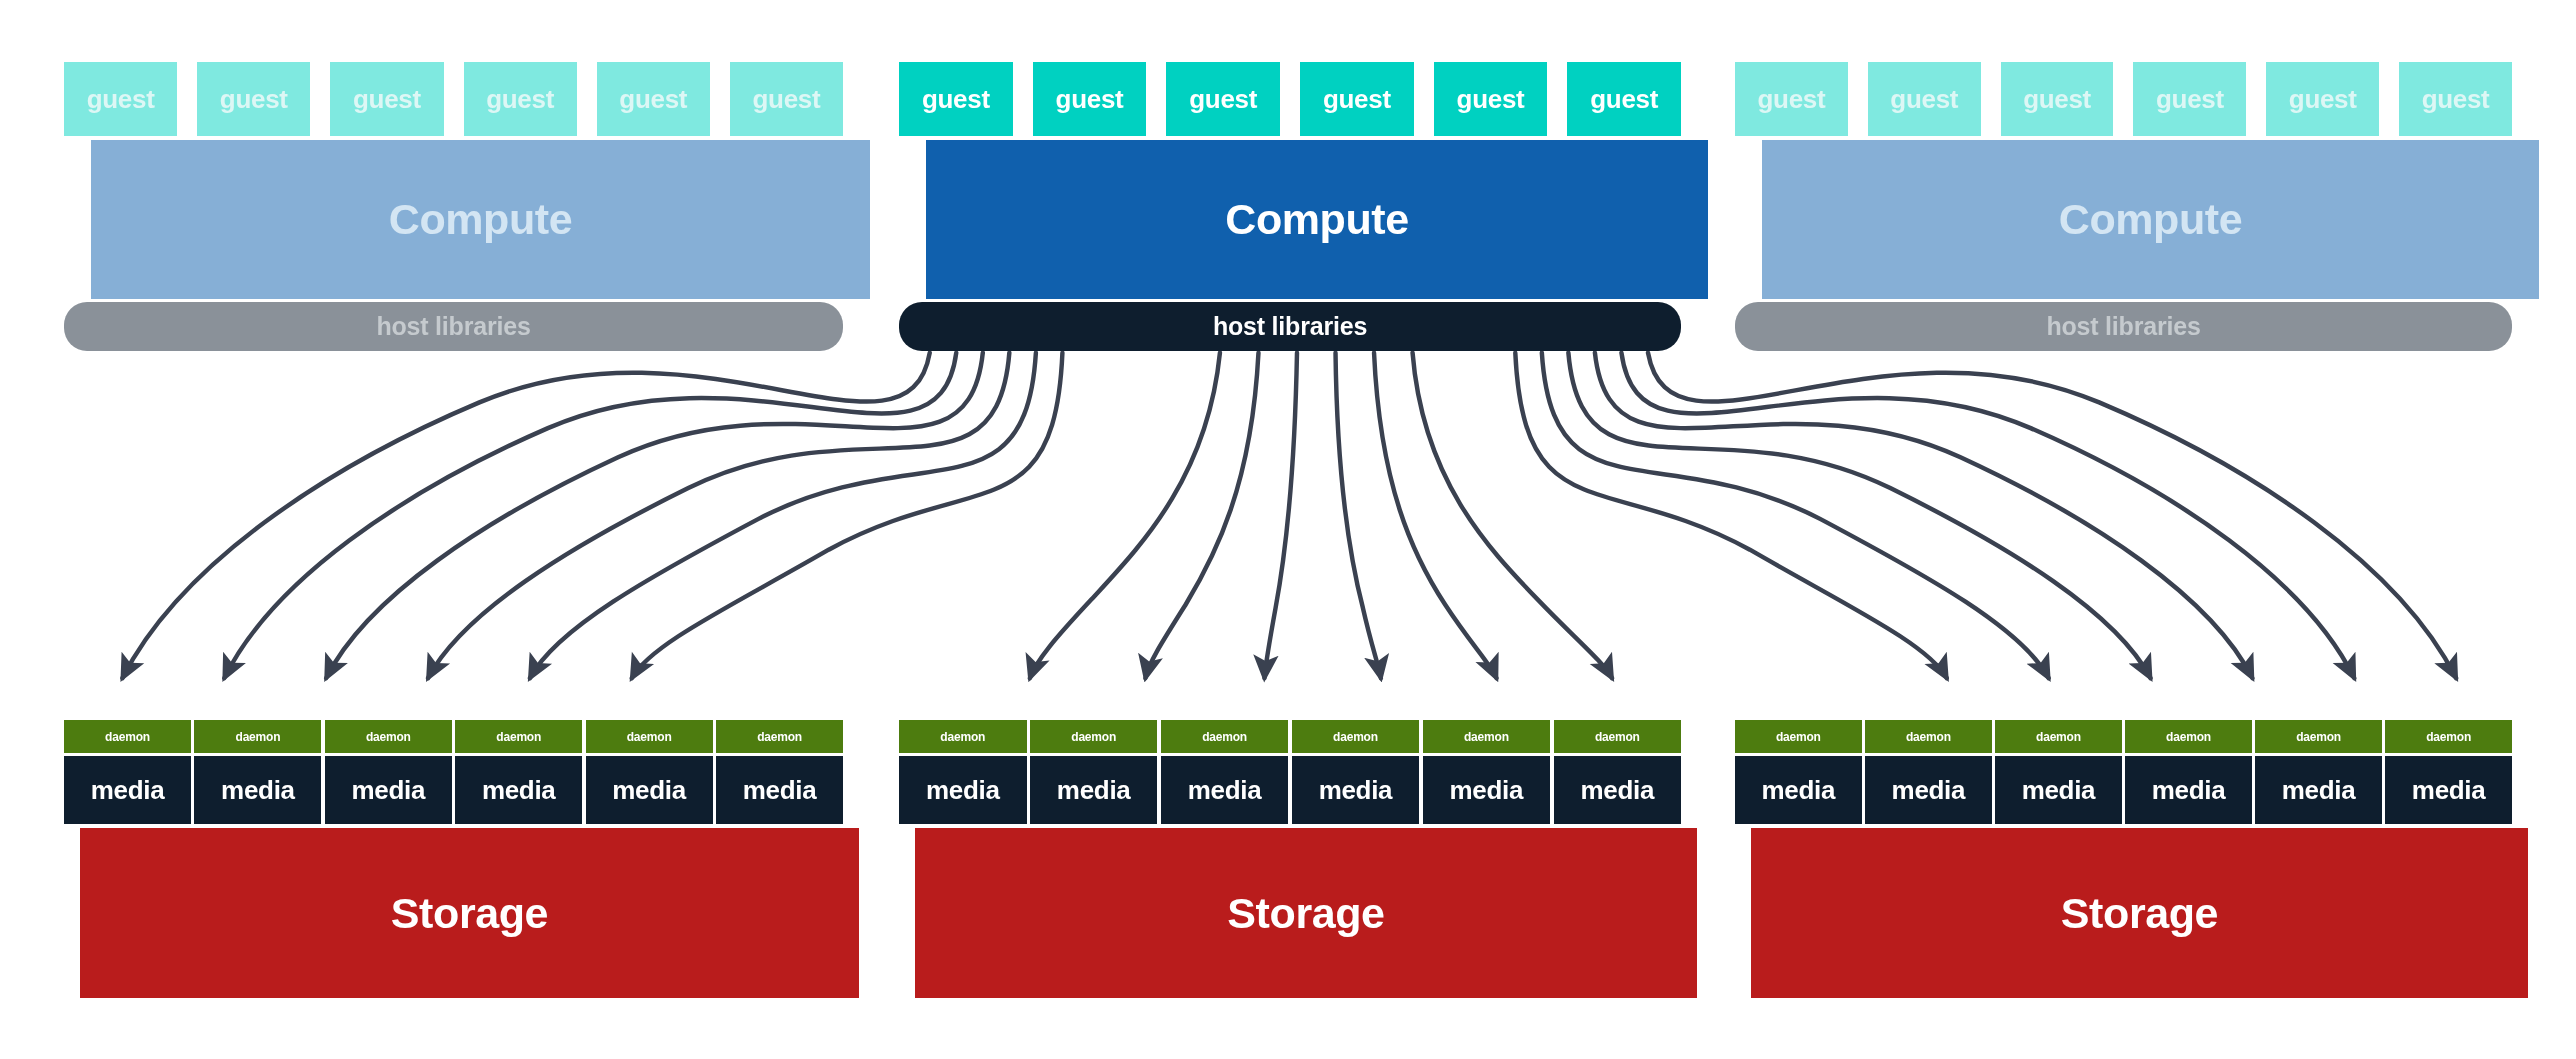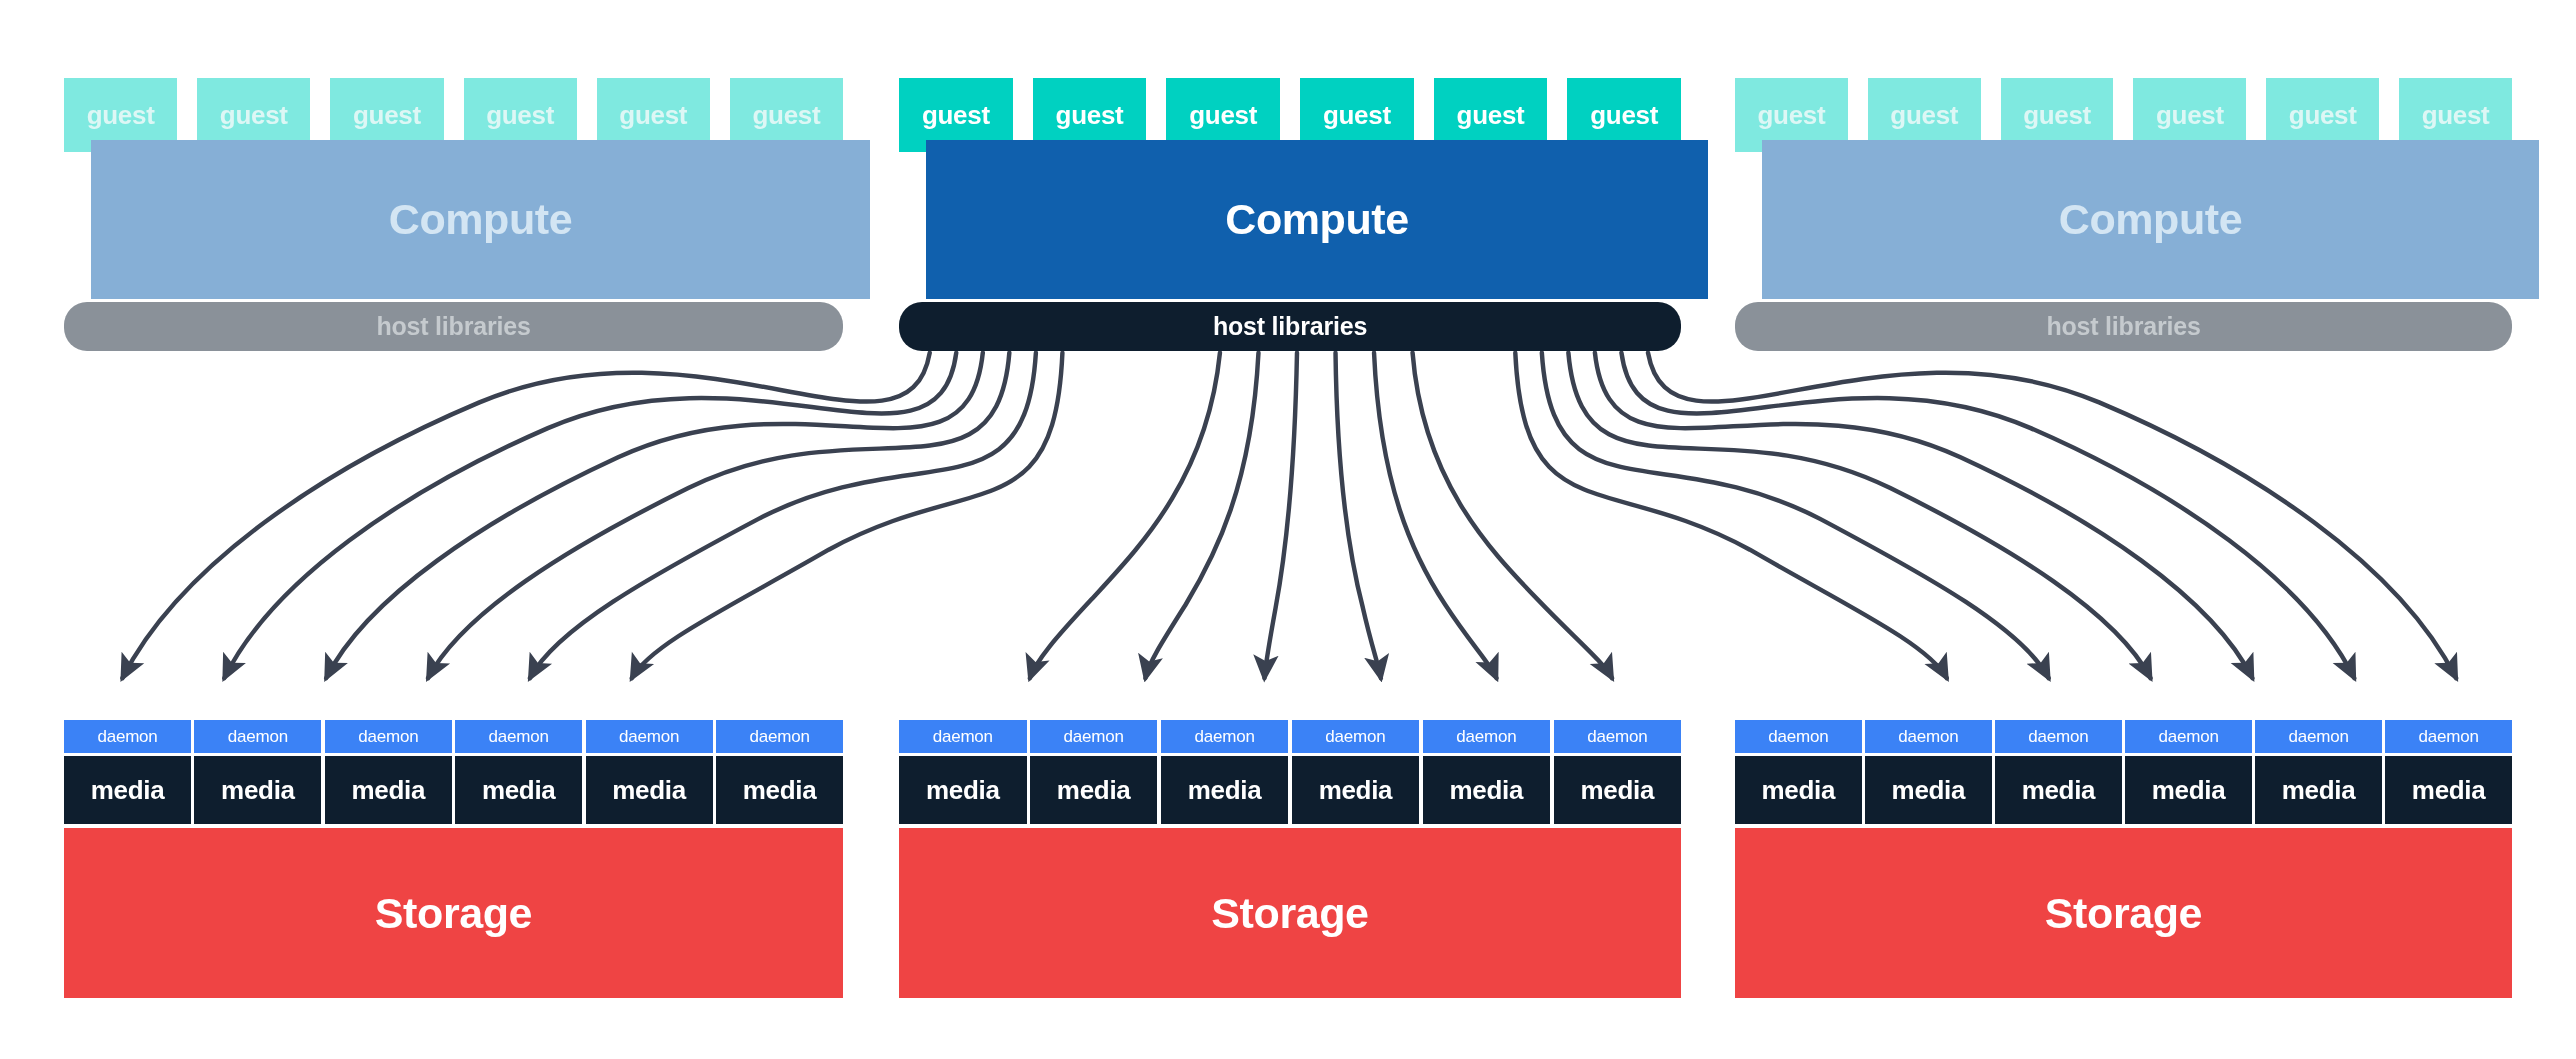--- a/index.html
+++ b/index.html
@@ -43,21 +43,20 @@
 
   
   .guest-row {
     position: absolute;
     top: 62px;
     left: 0;
     width: 100%;
     height: 74px;
     display: flex;
     gap: 20px;
-    margin-top: 16px;
   }
   .guest-cell {
     flex: 1 1 0;
     display: flex;
     align-items: center;
     justify-content: center;
     font-size: 26px;
     font-weight: bold;
     letter-spacing: -0.3px;
   }
@@ -105,27 +104,27 @@
     position: absolute;
     top: 720px;
     left: 0;
     width: 100%;
     height: 33px;
     display: flex;
     gap: 3.4px;
   }
   .daemon-cell {
     flex: 1 1 0;
-    background: #3b82f6;
+    background: #4d7c0f;
     color: #FFFFFF;
     display: flex;
     align-items: center;
     justify-content: center;
-    font-size: 17px;
-    font-weight: normal;
+    font-size: 12px;
+    font-weight: bold;
     letter-spacing: -0.2px;
   }
 
   
   .media-row {
     position: absolute;
     top: 756px;
     left: 0;
     width: 100%;
     height: 68px;
@@ -141,24 +140,24 @@
     justify-content: center;
     font-size: 26px;
     font-weight: bold;
     letter-spacing: -0.3px;
   }
 
   
   .storage {
     position: absolute;
     top: 828px;
-    left: 0;
+    left: 16px;
     width: 100%;
     height: 170px;
-    background: #ef4444;
+    background: #b91c1c;
     color: #FFFFFF;
     display: flex;
     align-items: center;
     justify-content: center;
     font-size: 43px;
     font-weight: bold;
     letter-spacing: -0.4px;
   }
 </style>
 </head>

